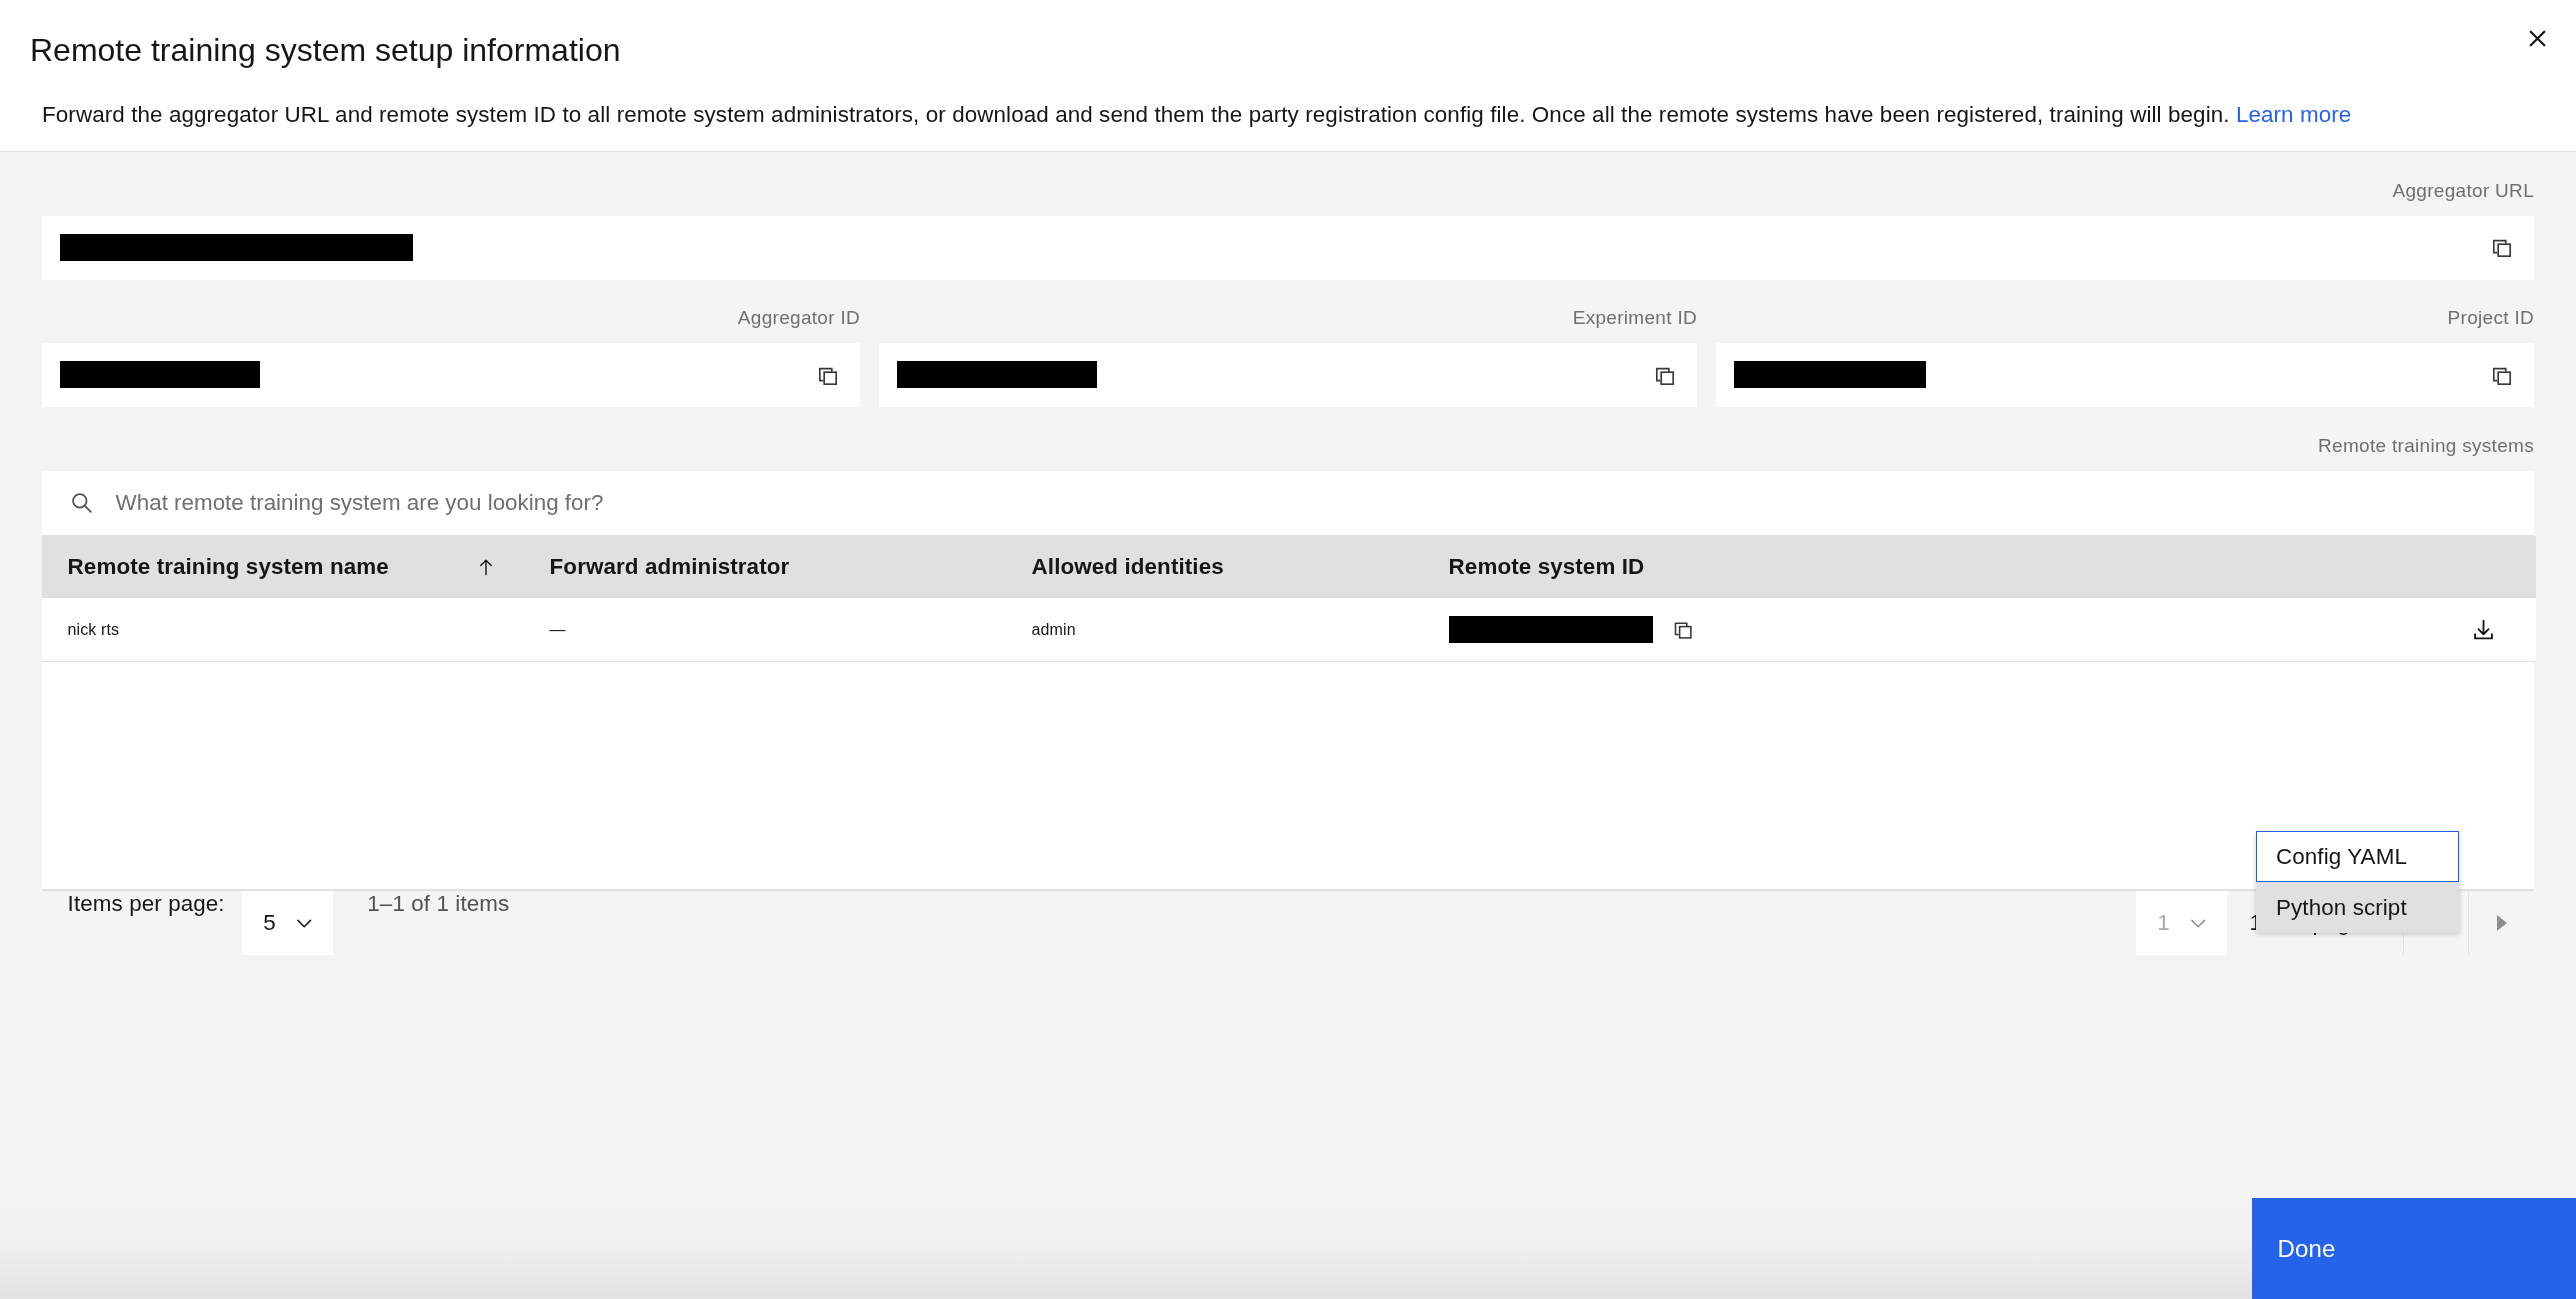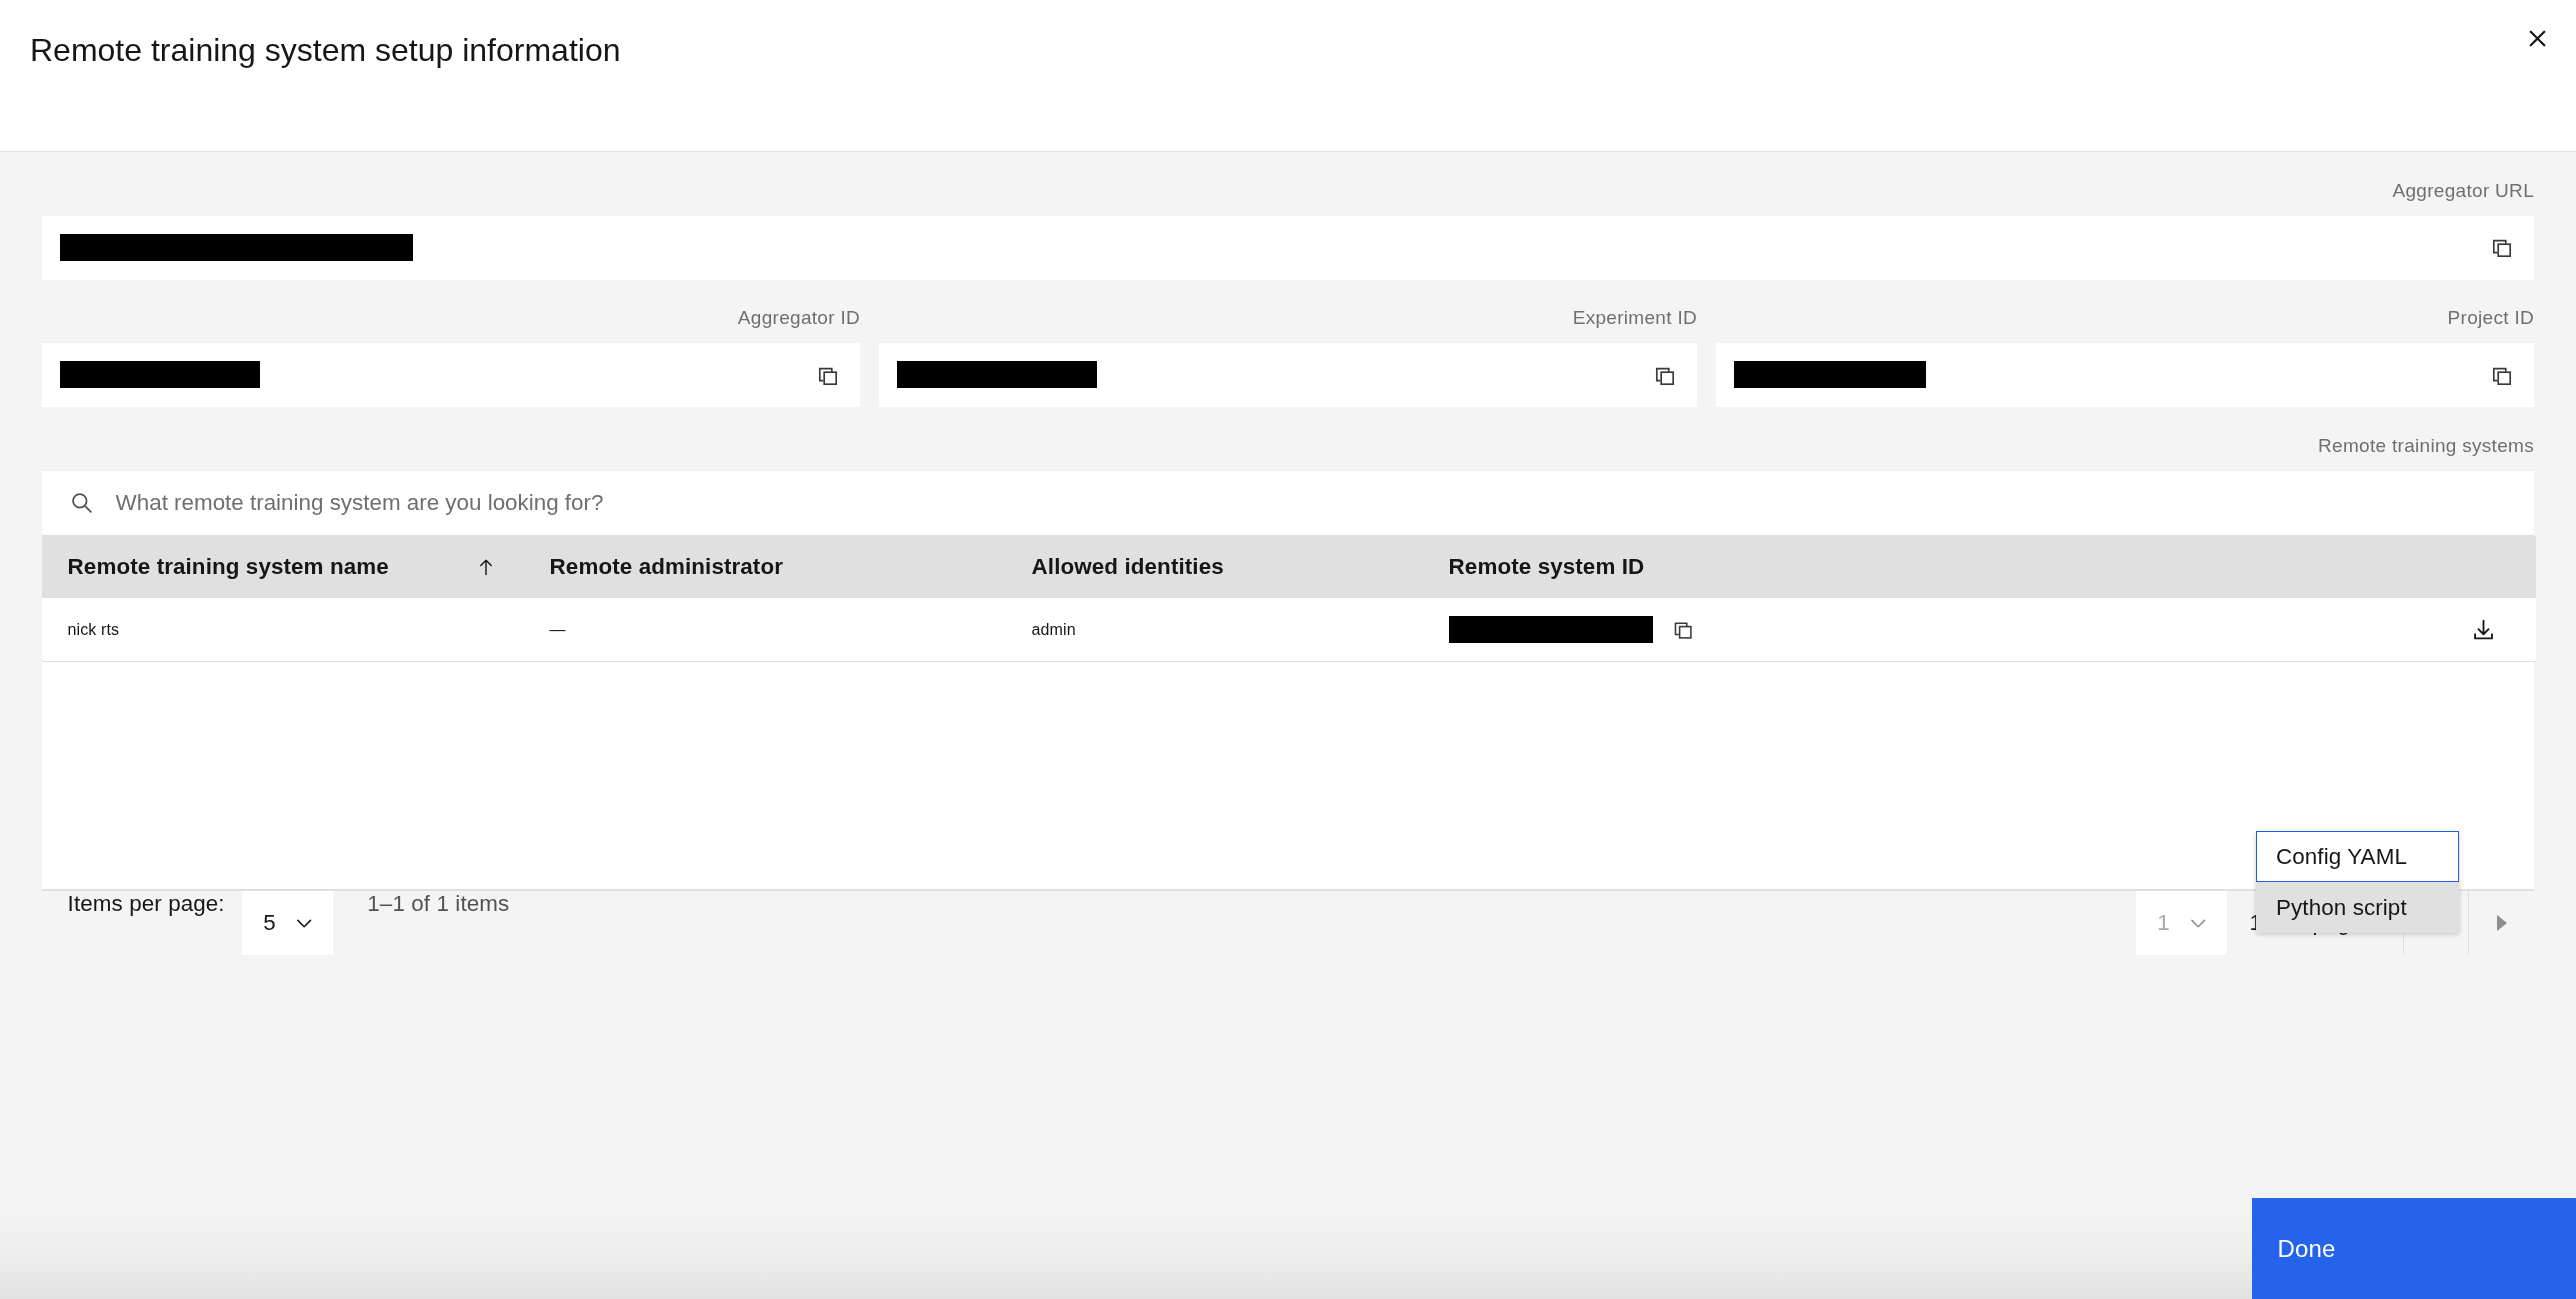--- a/index.html
+++ b/index.html
@@ -407,20 +407,21 @@
     pointer-events: none;
   }
 </style>
 </head>
 <body>
 
 <div class="modal">
 
   <div class="modal-header">
     <h1 class="modal-title">Remote training system setup information</h1>
+    <p class="modal-subtitle"><span>Forward the aggregator URL and remote system ID to all remote system administrators, or download and send them the party registration config file. Once all the remote systems have been registered, training will begin.</span> <a class="learn-more" href="#">Learn more</a></p>
 
     <button class="close-btn">
       <svg class="close-glyph" viewBox="0 0 32 32" fill="none" aria-hidden="true">
         <path d="M8 8 L24 24 M24 8 L8 24" stroke="currentColor" stroke-width="2.6" stroke-linecap="round"></path>
       </svg>
     </button>
   </div>
 
   <div class="modal-body">
 
@@ -500,21 +501,21 @@
           <tr>
             <th class="sorted">
               <span class="th-inner">
                 <span>Remote training system name</span>
                 <svg class="sort-glyph" viewBox="0 0 32 32" fill="none" aria-hidden="true">
                   <path d="M16 26 V7 M16 7 L9 14 M16 7 L23 14" stroke="currentColor" stroke-width="1.9" fill="none" stroke-linecap="round" stroke-linejoin="round"></path>
                 </svg>
               </span>
             </th>
             <th>
-              <span>Remote administrator</span>
+              <span>Forward administrator</span>
             </th>
             <th>
               <span>Allowed identities</span>
             </th>
             <th>
               <span>Remote system ID</span>
             </th>
           </tr>
         </thead>
         <tbody>

